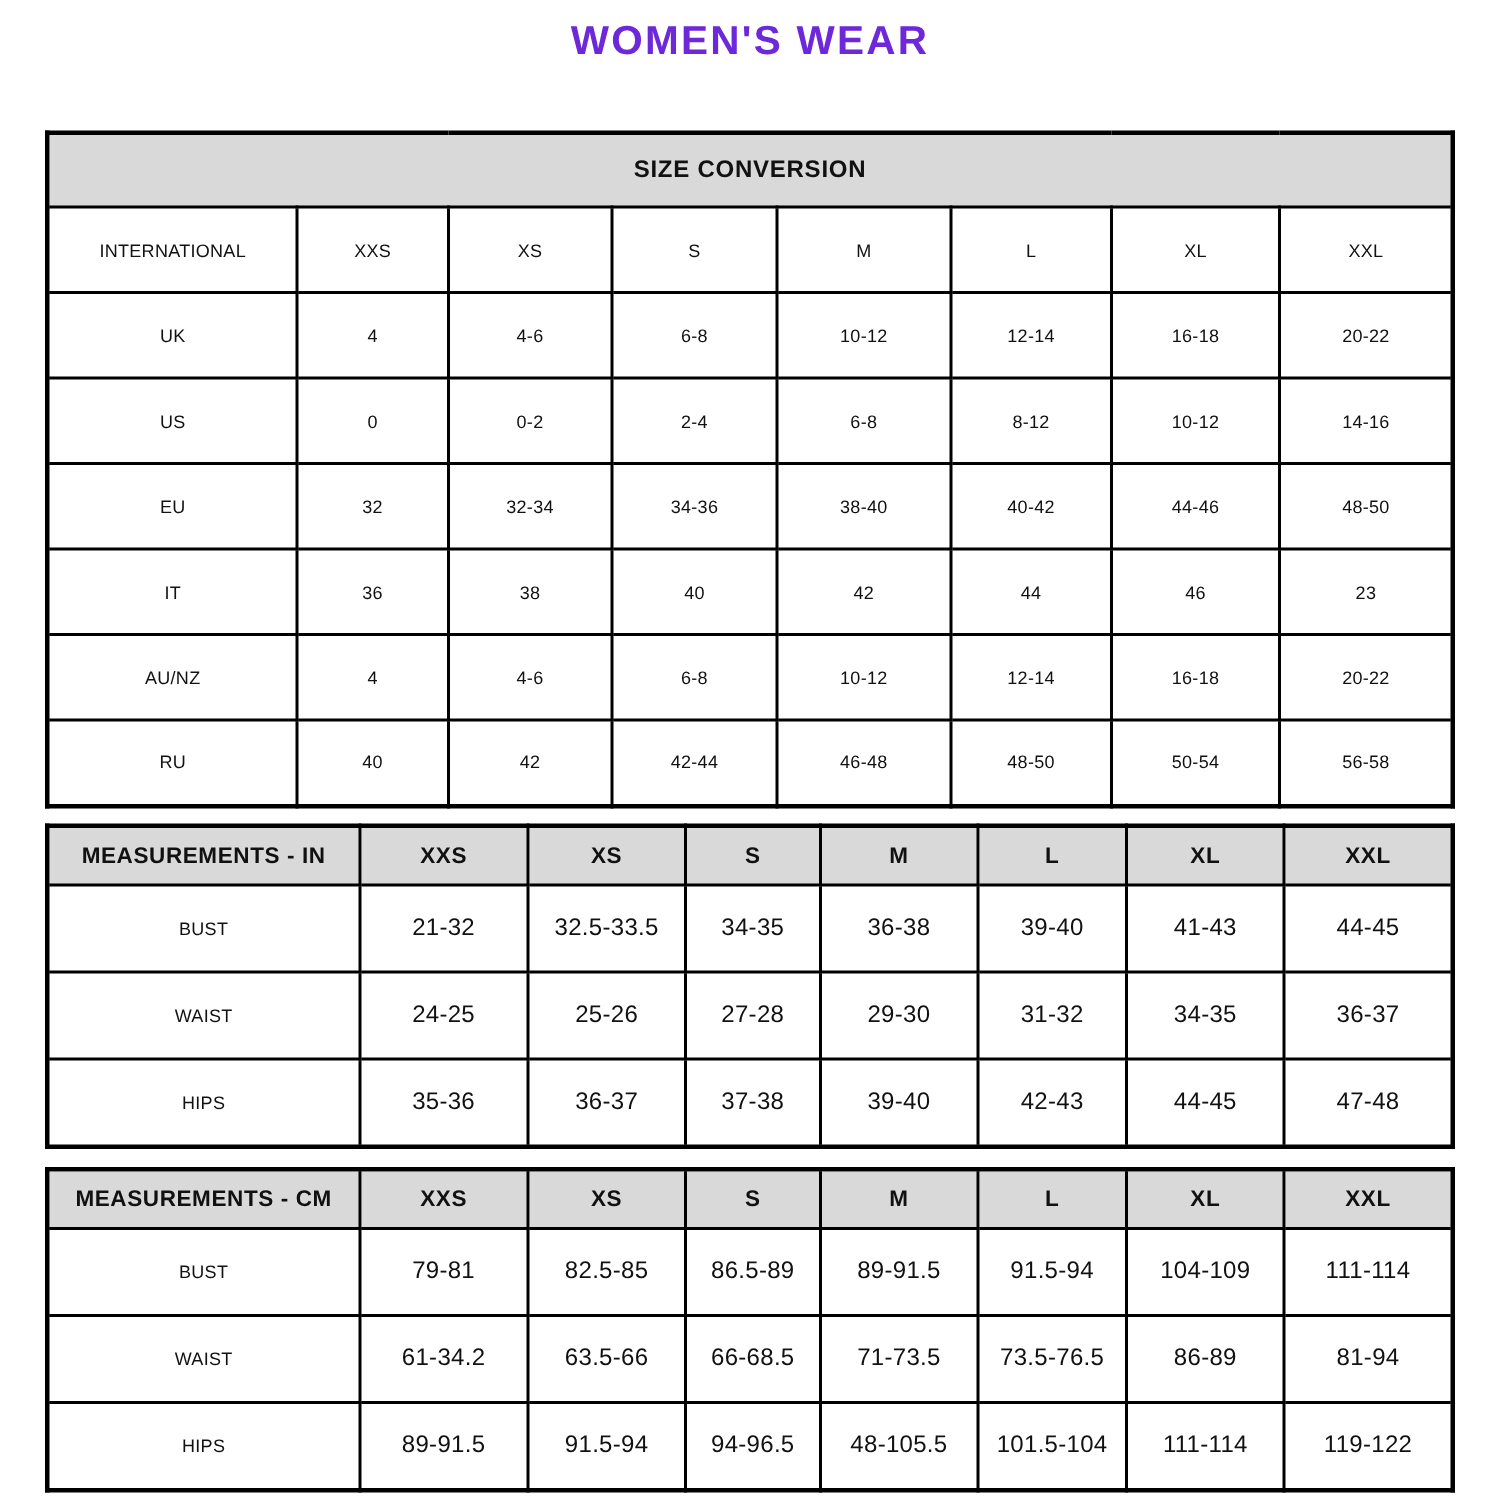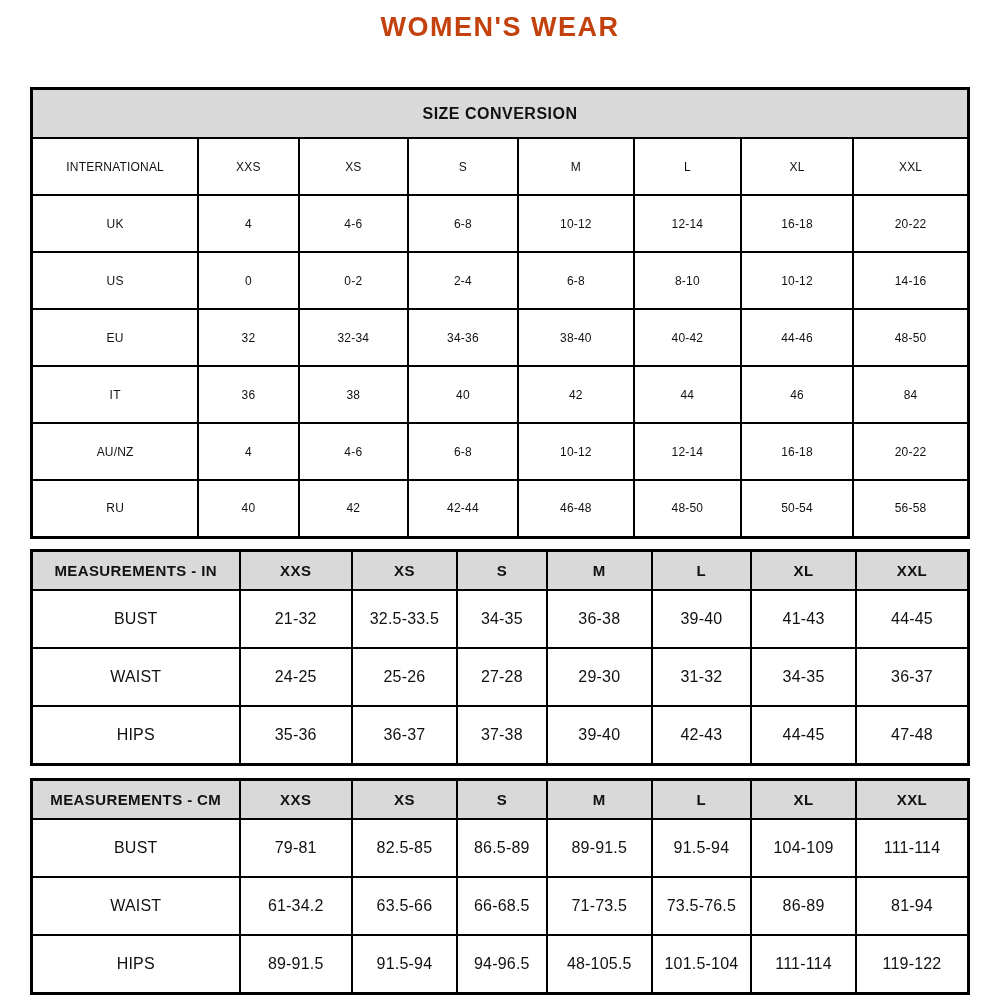--- a/index.html
+++ b/index.html
@@ -14,21 +14,21 @@
     width: 940px;
     margin: 0 auto;
     padding-top: 12px;
   }
   .title {
     text-align: center;
     font-size: 27px;
     font-weight: 700;
     letter-spacing: 1.5px;
     margin: 0 0 13px 0;
-    color: #c2410c;
+    color: #6d28d9;
   }
   table {
     width: 940px;
     border-collapse: collapse;
     border: 3px solid #000000;
     table-layout: fixed;
   }
   td, th {
     border: 2px solid #000000;
     text-align: center;
@@ -57,21 +57,21 @@
   .measure-table { margin-bottom: 12px; }
   .measure-table tbody tr { height: 58px; }
   .measure-table tbody tr:first-child { height: 40px; }
   .measure-table tbody th {
     background: #d9d9d9;
     font-weight: 700;
     font-size: 15px;
     letter-spacing: 0.4px;
   }
   .measure-table tbody td { font-size: 16px; letter-spacing: 0.2px; }
-  .measure-table tbody td.label-col { font-size: 16px; }
+  .measure-table tbody td.label-col { font-size: 12px; }
 </style>
 </head>
 <body>
 
 <div class="page">
 
   <h1 class="title">WOMEN'S WEAR</h1>
 
   <table id="size-conversion-table" class="conv-table">
     <colgroup>
@@ -109,21 +109,21 @@
           <td>12-14</td>
           <td>16-18</td>
           <td>20-22</td>
         </tr>
         <tr>
           <td class="label-col">US</td>
           <td>0</td>
           <td>0-2</td>
           <td>2-4</td>
           <td>6-8</td>
-          <td>8-10</td>
+          <td>8-12</td>
           <td>10-12</td>
           <td>14-16</td>
         </tr>
         <tr>
           <td class="label-col">EU</td>
           <td>32</td>
           <td>32-34</td>
           <td>34-36</td>
           <td>38-40</td>
           <td>40-42</td>
@@ -131,21 +131,21 @@
           <td>48-50</td>
         </tr>
         <tr>
           <td class="label-col">IT</td>
           <td>36</td>
           <td>38</td>
           <td>40</td>
           <td>42</td>
           <td>44</td>
           <td>46</td>
-          <td>84</td>
+          <td>23</td>
         </tr>
         <tr>
           <td class="label-col">AU/NZ</td>
           <td>4</td>
           <td>4-6</td>
           <td>6-8</td>
           <td>10-12</td>
           <td>12-14</td>
           <td>16-18</td>
           <td>20-22</td>

